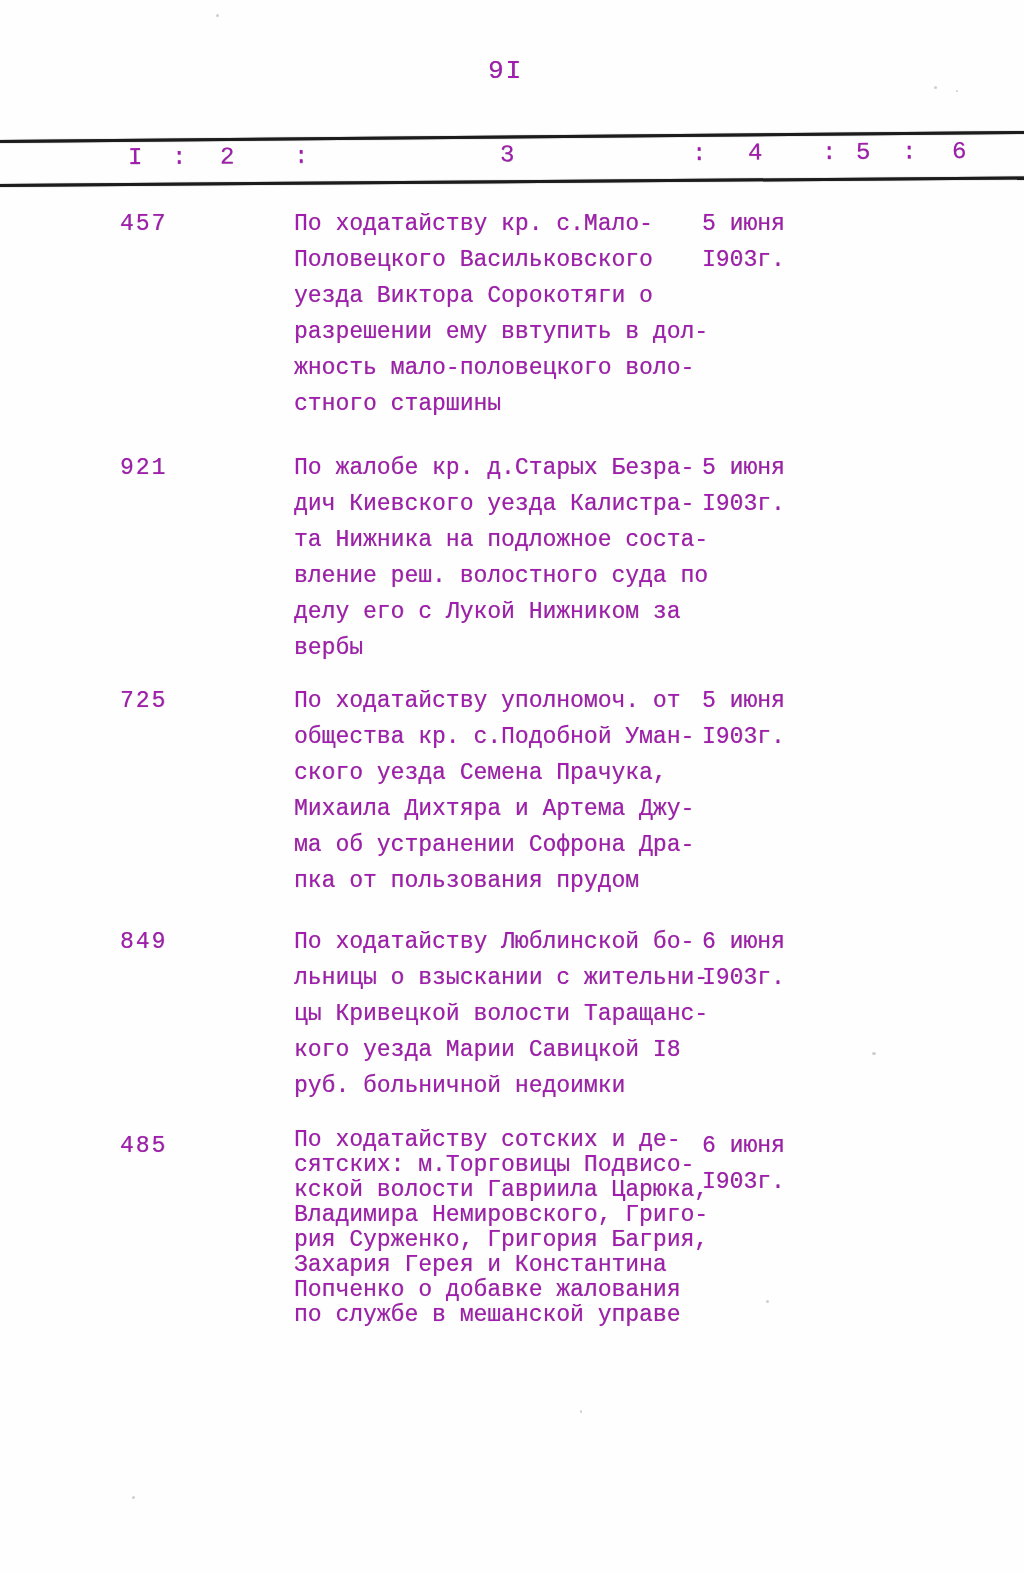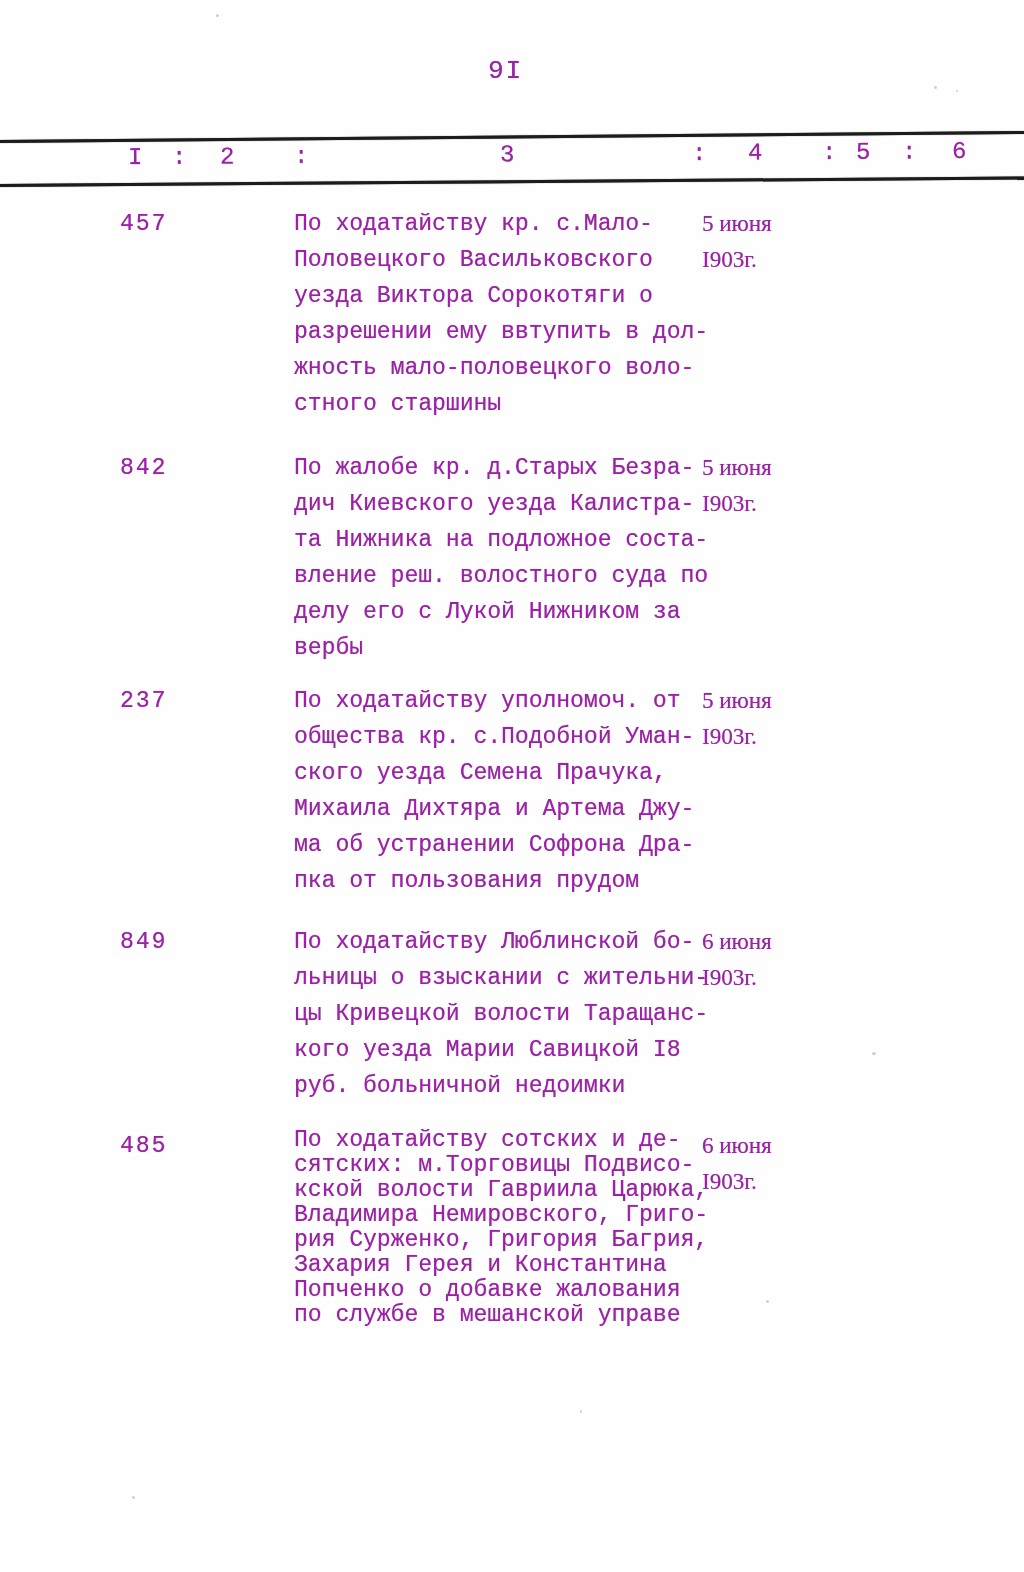--- a/index.html
+++ b/index.html
@@ -78,21 +78,20 @@
     width: 430px;
     white-space: pre-line;
     margin-left: 16px;
   }
   .entry .date {
     position: absolute;
     left: 702px;
     top: 0;
     width: 150px;
     white-space: pre-line;
-    font-family: Liberation Serif, serif;
   }
   .entry .desc.tight {
     line-height: 25px;
   }
 
   
   .speck {
     position: absolute;
     background: #b9b9b9;
     border-radius: 50%;
@@ -129,33 +128,33 @@
 Половецкого Васильковского
 уезда Виктора Сорокотяги о
 разрешении ему ввтупить в дол-
 жность мало-половецкого воло-
 стного старшины</div>
     <div class="date">5 июня
 I903г.</div>
   </div>
 
   <div class="entry ink" style="top:450px">
-    <div class="num">842</div>
+    <div class="num">921</div>
     <div class="desc">По жалобе кр. д.Старых Безра-
 дич Киевского уезда Калистра-
 та Нижника на подложное соста-
 вление реш. волостного суда по
 делу его с Лукой Нижником за
 вербы</div>
     <div class="date">5 июня
 I903г.</div>
   </div>
 
   <div class="entry ink" style="top:683px">
-    <div class="num">237</div>
+    <div class="num">725</div>
     <div class="desc">По ходатайству уполномоч. от
 общества кр. с.Подобной Уман-
 ского уезда Семена Прачука,
 Михаила Дихтяра и Артема Джу-
 ма об устранении Софрона Дра-
 пка от пользования прудом</div>
     <div class="date">5 июня
 I903г.</div>
   </div>
 

